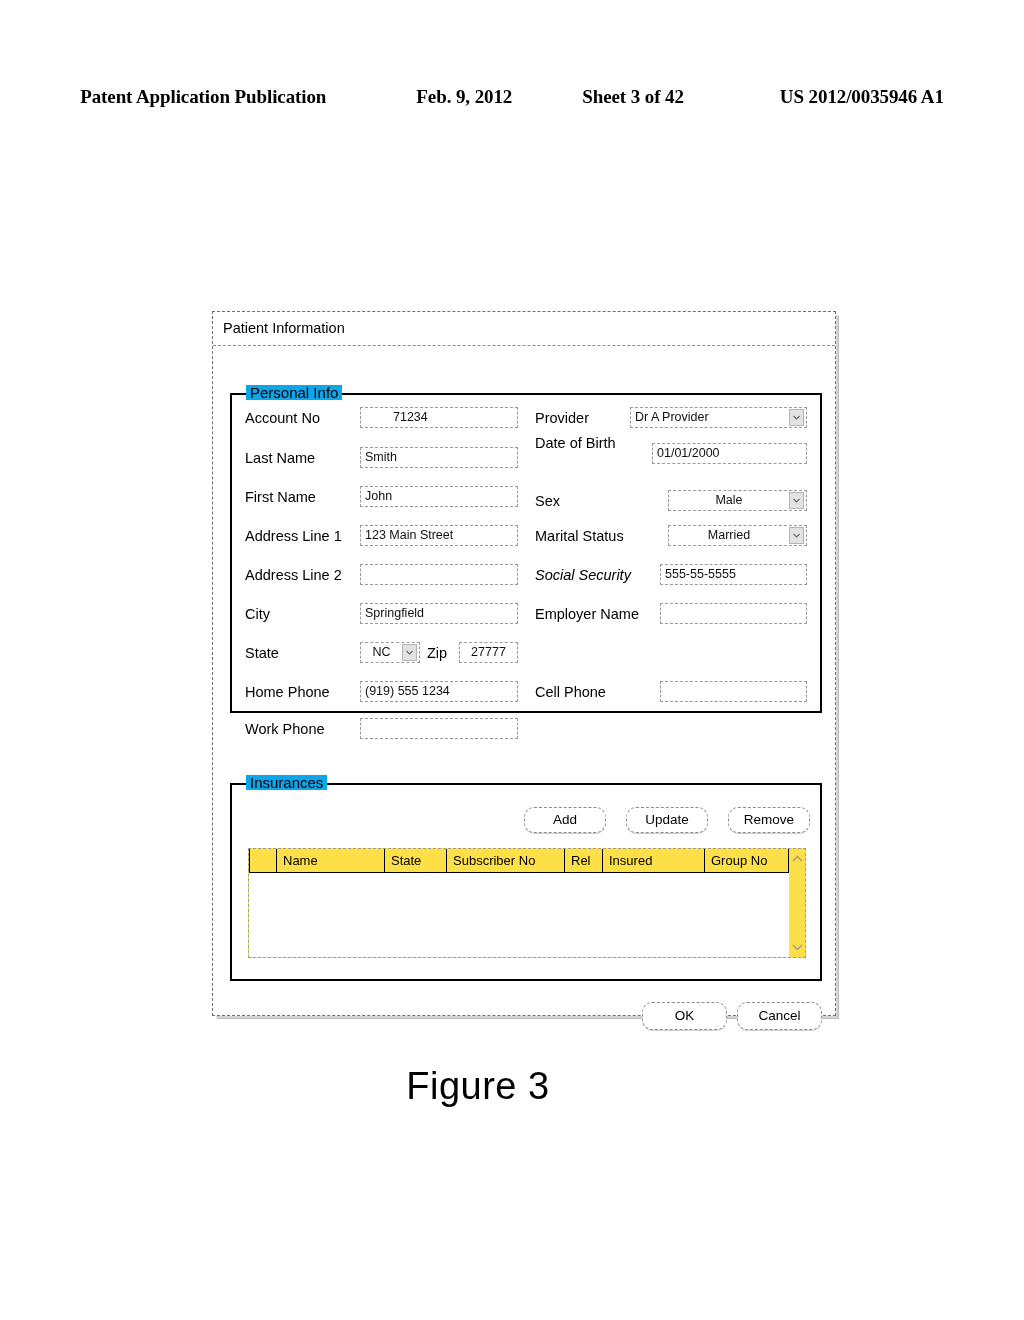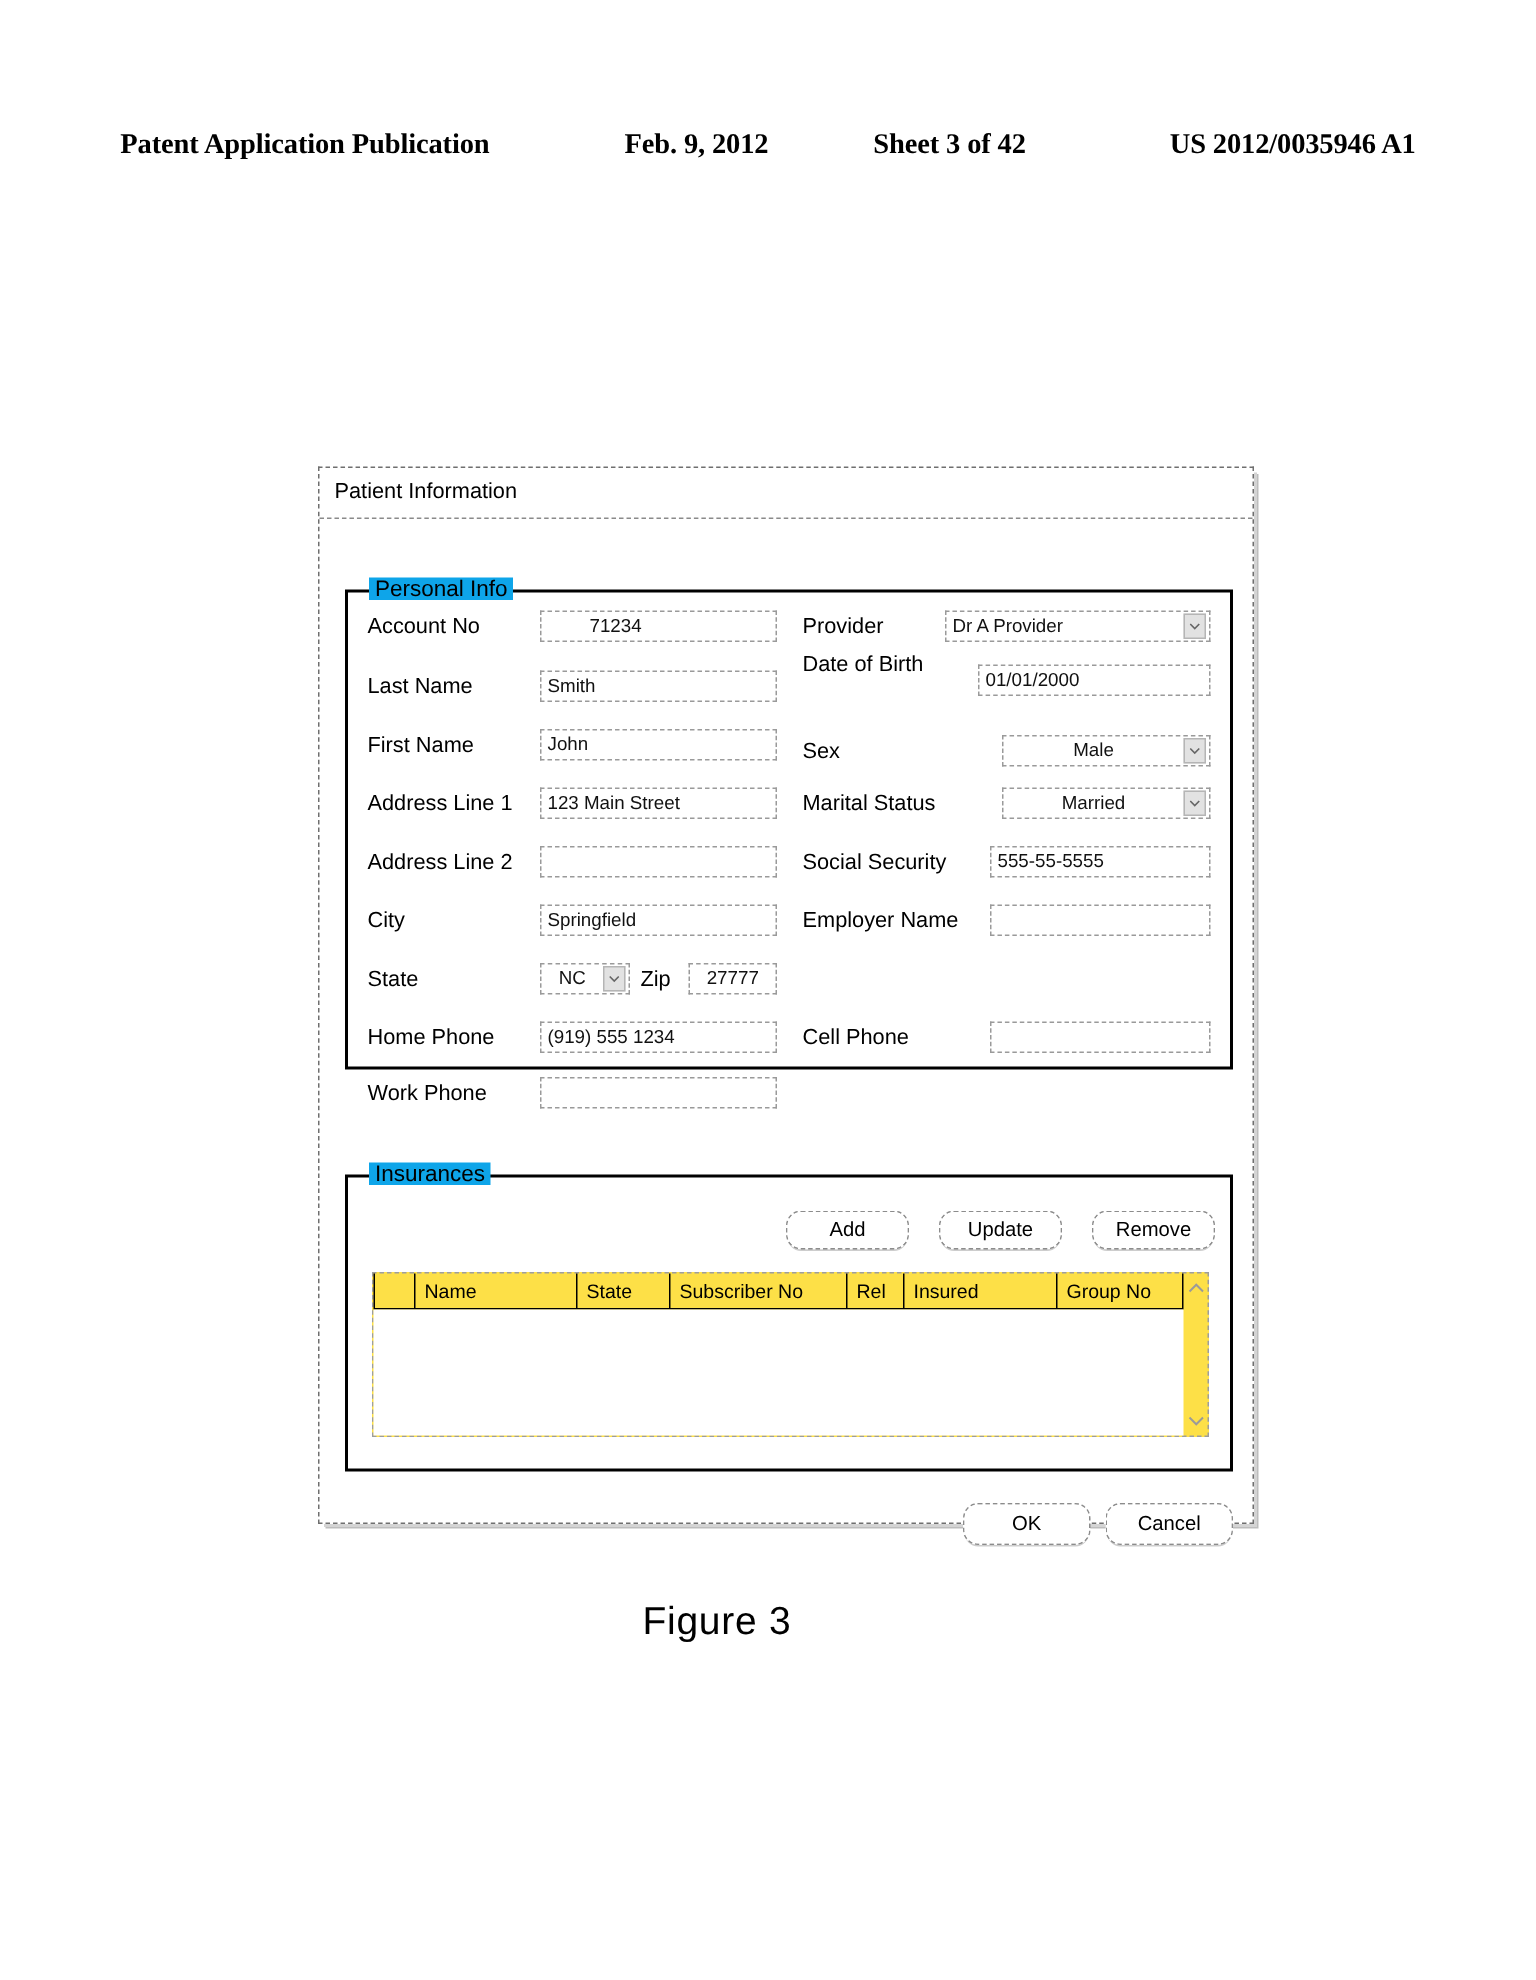--- a/index.html
+++ b/index.html
@@ -233,21 +233,21 @@
     justify-content: center;
   }
 
   
   .figure-caption {
     position: absolute;
     left: 0;
     top: 1065px;
     width: 956px;
     text-align: center;
-    font-size: 26px;
+    font-size: 38px;
     letter-spacing: 0.5px;
   }
 </style>
 </head>
 <body>
 
 <div class="patent-header">
   <span class="ph-pub">Patent Application Publication</span>
   <span class="ph-date">Feb. 9, 2012</span>
   <span class="ph-sheet">Sheet 3 of 42</span>
@@ -327,21 +327,21 @@
       <span class="field-label" style="left:303px; top:134px;">Marital Status</span>
       <div class="dropdown center-text" style="left:436px; top:130px; width:139px;">
         <span class="dd-text">Married</span>
         <span class="dd-arrow">
           <svg width="7" height="5" viewBox="0 0 7 5">
               <path d="M0.5 1 L3.5 4 L6.5 1" fill="none" stroke="#666" stroke-width="1.1"></path>
             </svg>
         </span>
       </div>
 
-      <span class="field-label" style="left:303px; top:173px;">Social Security</span>
+      <span class="field-label" style="left:303px; top:173px;font-style:italic;">Social Security</span>
       <div class="textfield" style="left:428px; top:169px; width:147px;">555-55-5555</div>
 
       <span class="field-label" style="left:303px; top:212px;">Employer Name</span>
       <div class="textfield" style="left:428px; top:208px; width:147px;"></div>
 
       <span class="field-label" style="left:303px; top:290px;">Cell Phone</span>
       <div class="textfield" style="left:428px; top:286px; width:147px;"></div>
     </div>
 
     <div class="groupbox" id="insurances-group">

